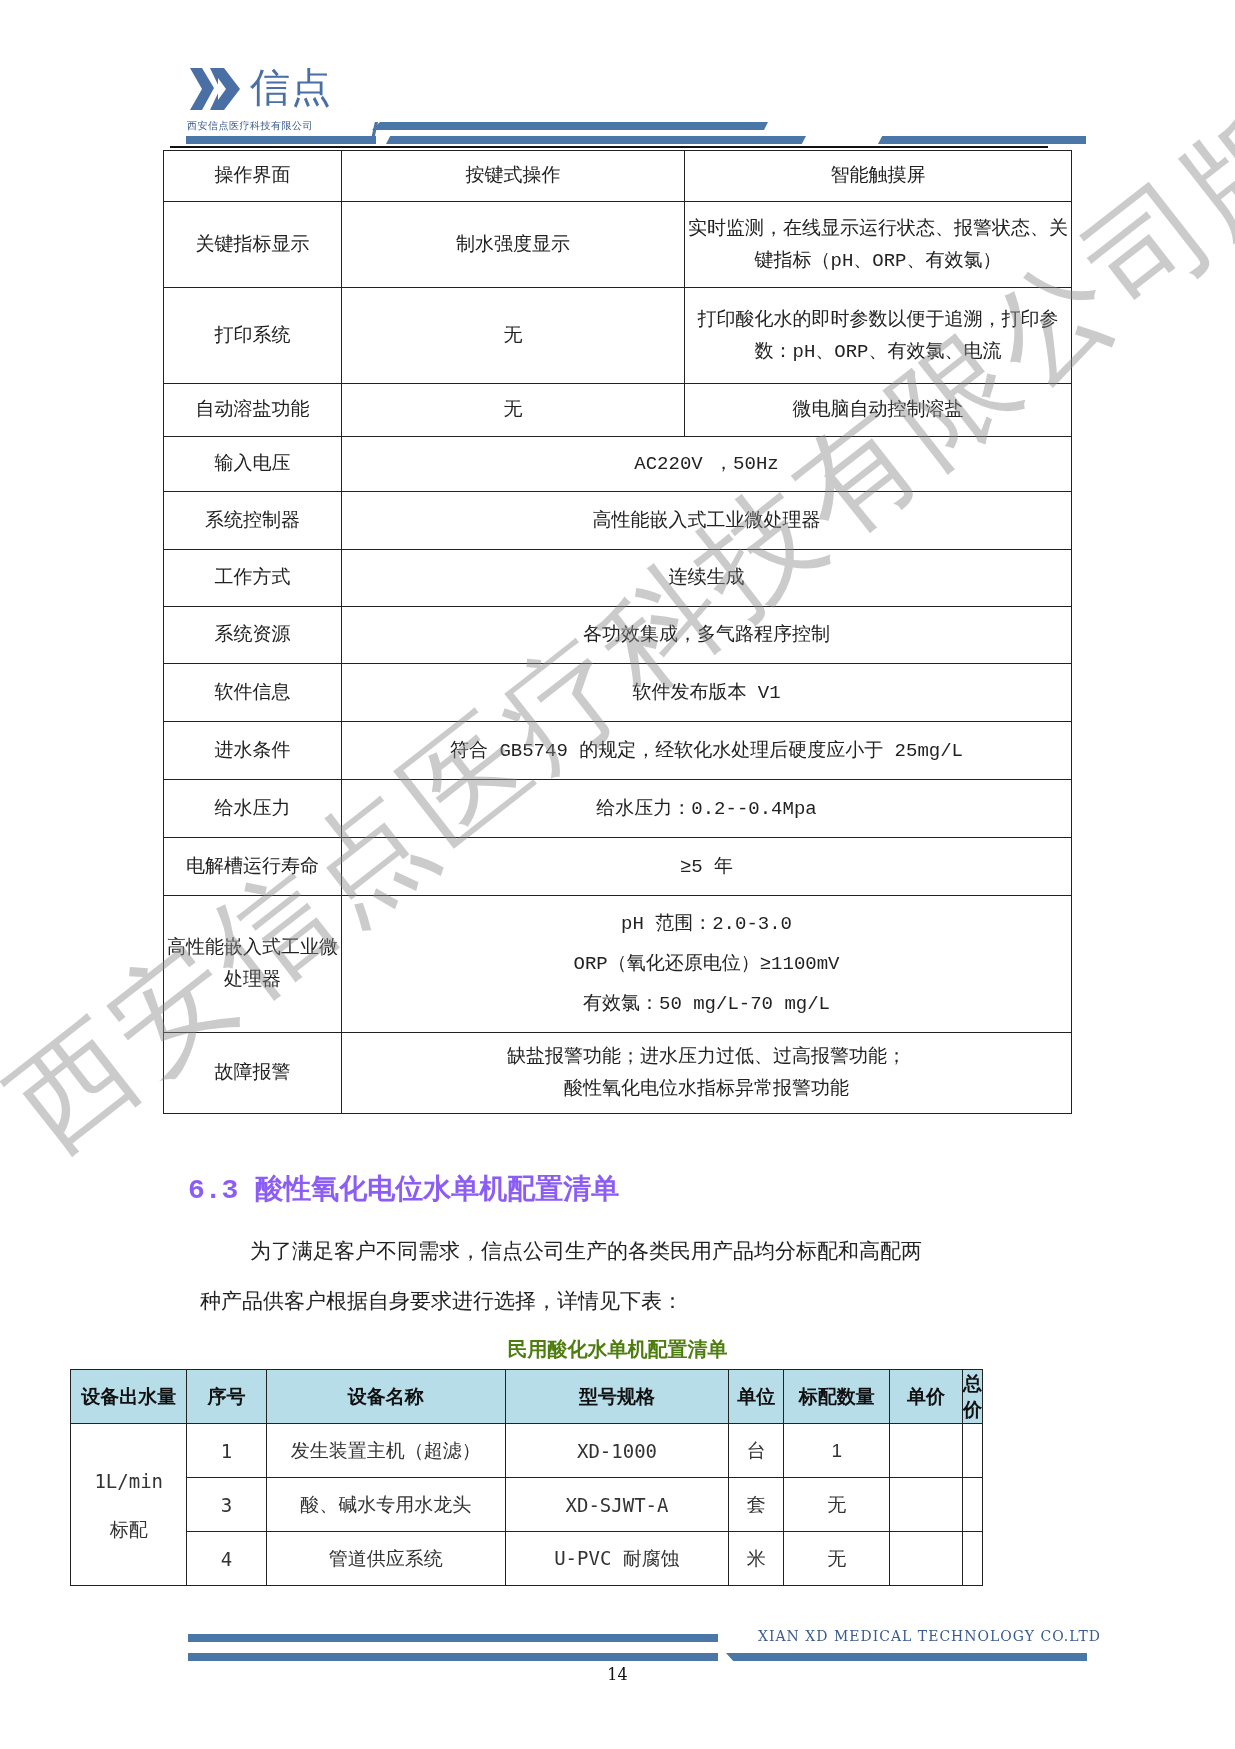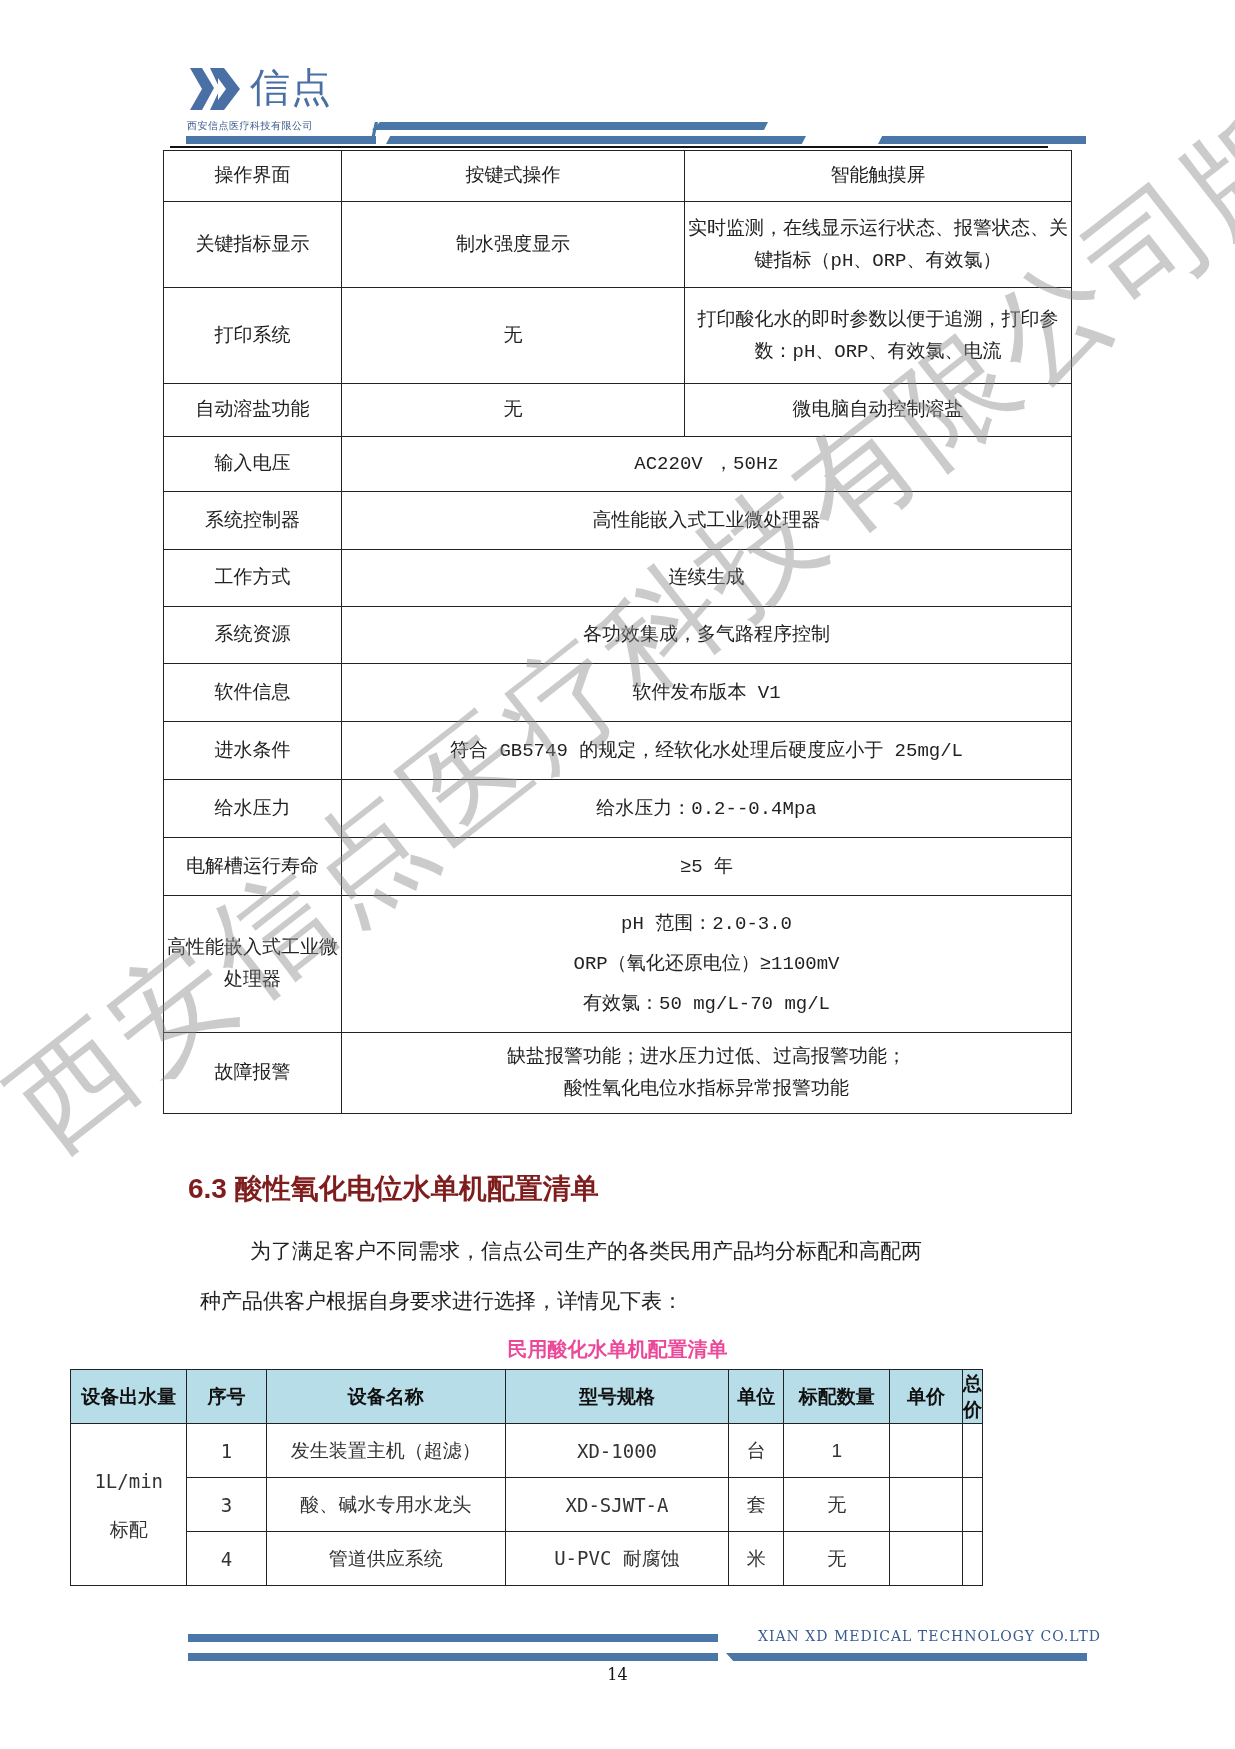--- a/index.html
+++ b/index.html
@@ -16,26 +16,26 @@
 
   
   table { border-collapse:collapse; }
   .spec { position:absolute; left:163px; top:150px; width:909px; }
   .spec td { border:1px solid #222; text-align:center; vertical-align:middle;
              font-family:Liberation Mono, monospace; font-size:19px; color:#222;
              padding:8px 2px; line-height:32px; }
   .spec td.c1 { width:173px; }
   .spec td.c2 { width:338px; }
 
-  .section-title { left:188px; top:1170px; font-size:28px; font-weight:bold; color:#7f1d1d;
-                   font-family:Liberation Sans, sans-serif; }
+  .section-title { left:188px; top:1170px; font-size:28px; font-weight:bold; color:#8b5cf6;
+                   font-family:Liberation Mono, monospace; }
   .para { left:188px; width:870px; font-family:"DejaVu Sans","Liberation Sans",sans-serif;
           font-size:21px; color:#222; line-height:50px;margin-left:12px; }
   .caption { left:0; width:1235px; top:1336px; text-align:center; font-weight:bold;
-             font-family:"DejaVu Sans","Liberation Sans",sans-serif; font-size:20px; color:#ec4899; }
+             font-family:"DejaVu Sans","Liberation Sans",sans-serif; font-size:20px; color:#4d7c0f; }
 
   
   .cfg { position:absolute; left:70px; top:1369px; width:913px; }
   .cfg th { background:#b7dde8; border:1px solid #222; font-weight:bold; height:53px;
             font-family:"DejaVu Sans","Liberation Sans",sans-serif; font-size:19px; color:#111; padding:0; }
   .cfg td { border:1px solid #222; height:53px; text-align:center;
             font-family:"DejaVu Sans Mono","Liberation Mono",monospace; font-size:19px; color:#333; padding:0; }
   .cfg td.cn { font-family:Liberation Sans, sans-serif; }
 
   

